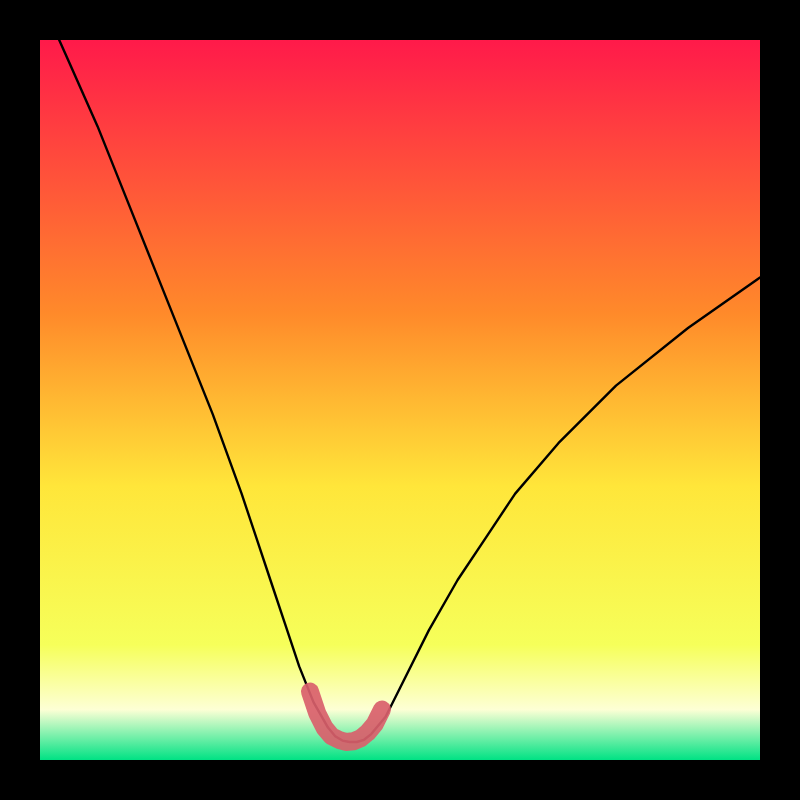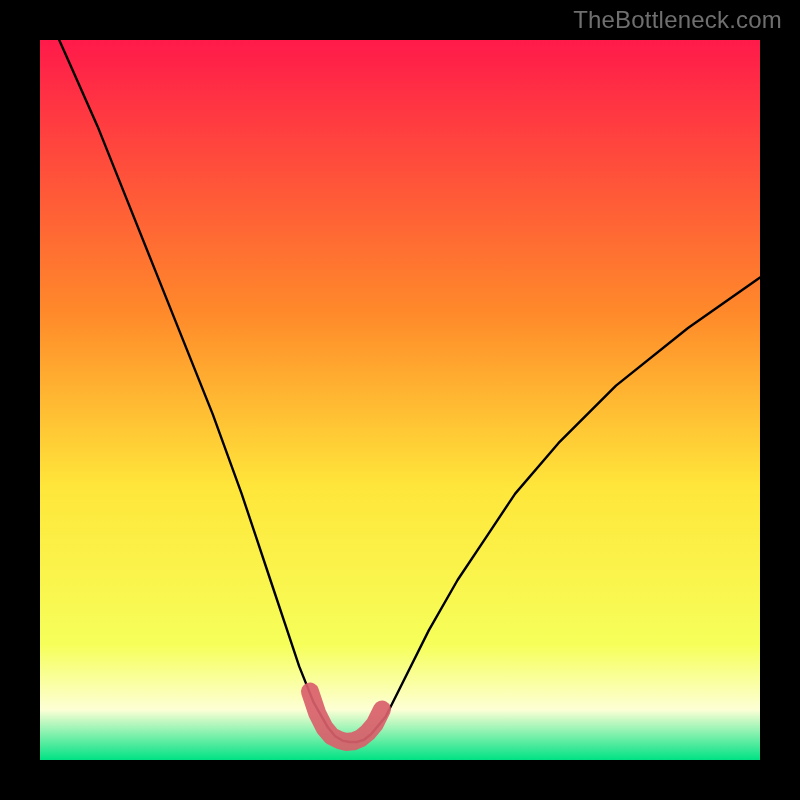--- a/index.html
+++ b/index.html
@@ -34,21 +34,20 @@
     font-size: 24px;
     font-weight: 400;
     letter-spacing: 0.2px;
   }
 </style>
 </head>
 <body>
 
 <div class="frame">
 
-  <div class="watermark">TheBottleneck.com</div>
 
   <svg class="plot" viewBox="0 0 720 720" preserveAspectRatio="none">
     <defs>
       <linearGradient id="bg-grad" x1="0" y1="0" x2="0" y2="1">
         <stop offset="0%" stop-color="#ff1a4a"></stop>
         <stop offset="38%" stop-color="#ff8a2a"></stop>
         <stop offset="62%" stop-color="#ffe63a"></stop>
         <stop offset="84%" stop-color="#f6ff5a"></stop>
         <stop offset="93%" stop-color="#fdffd5"></stop>
         <stop offset="100%" stop-color="#00e284"></stop>

